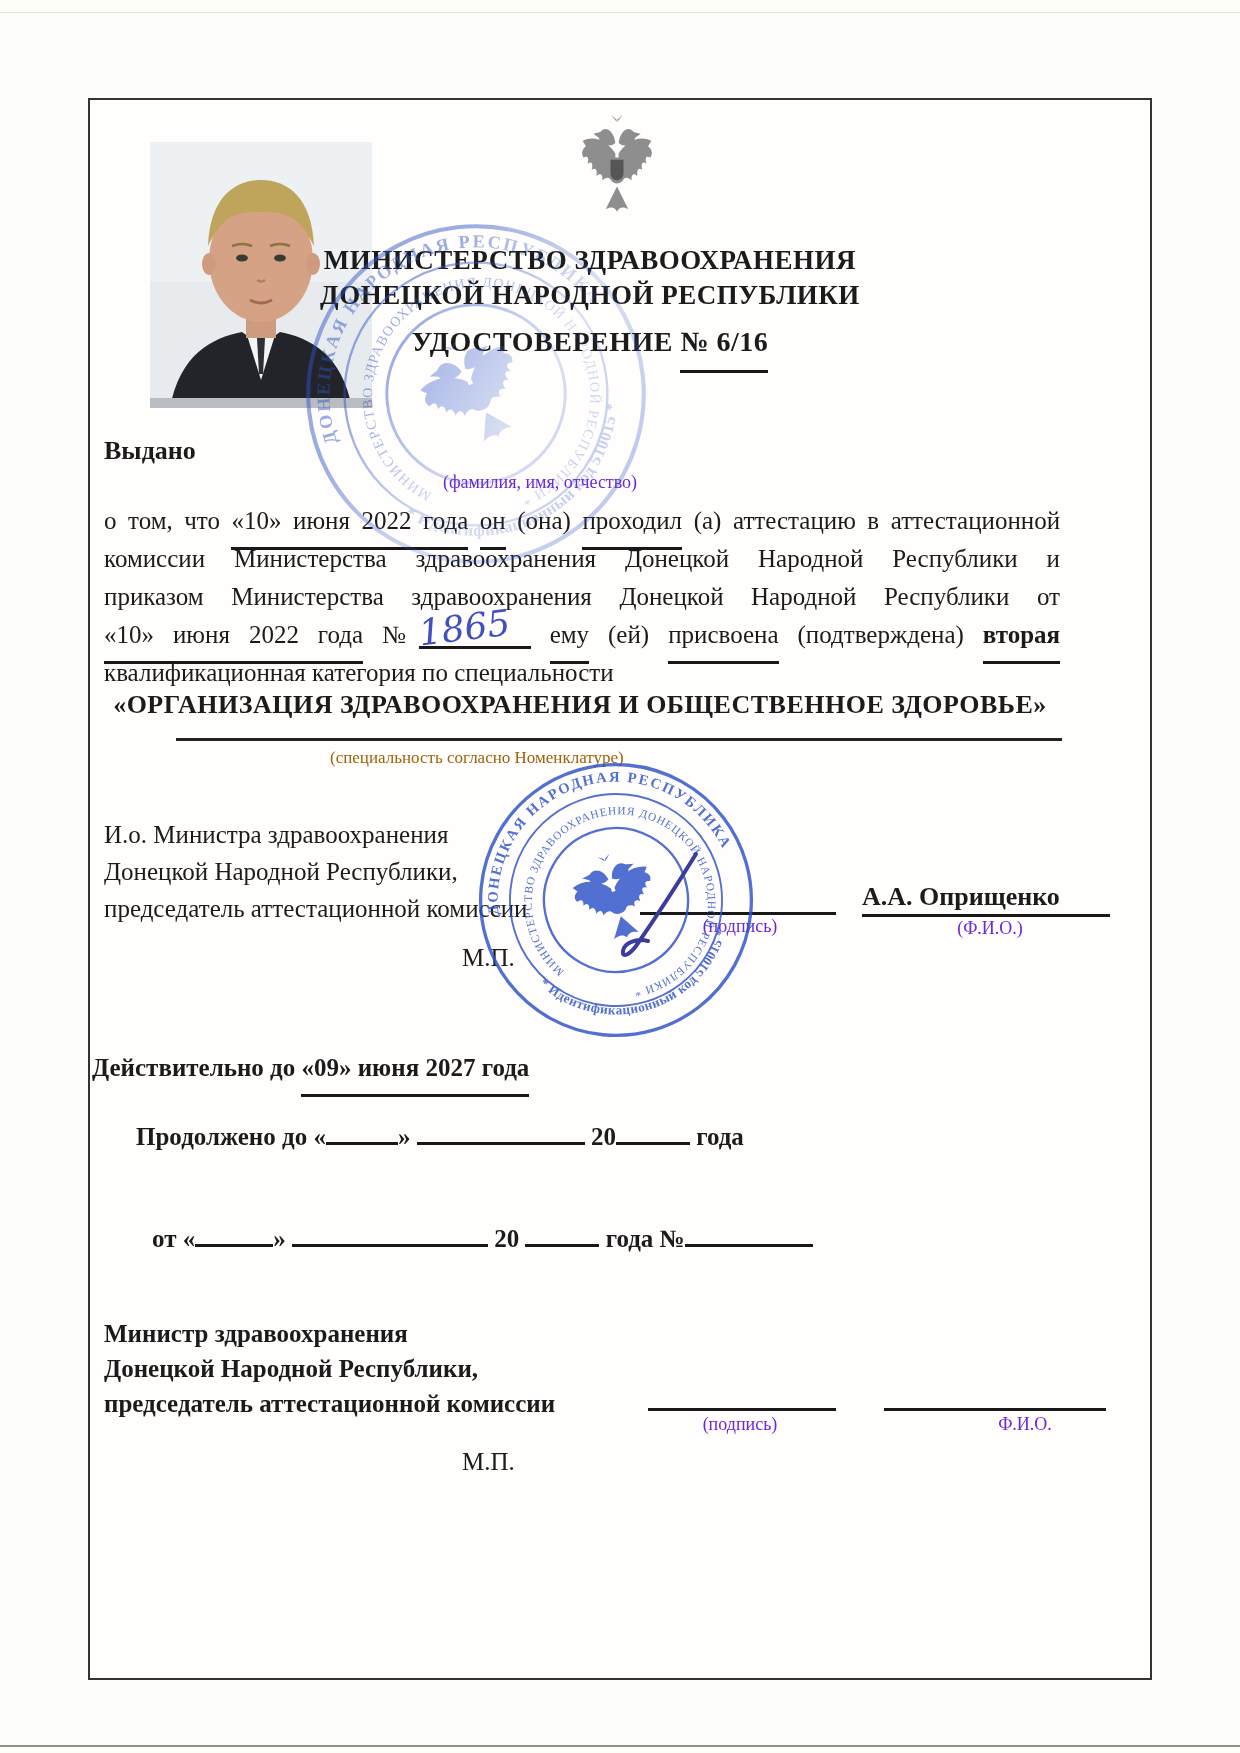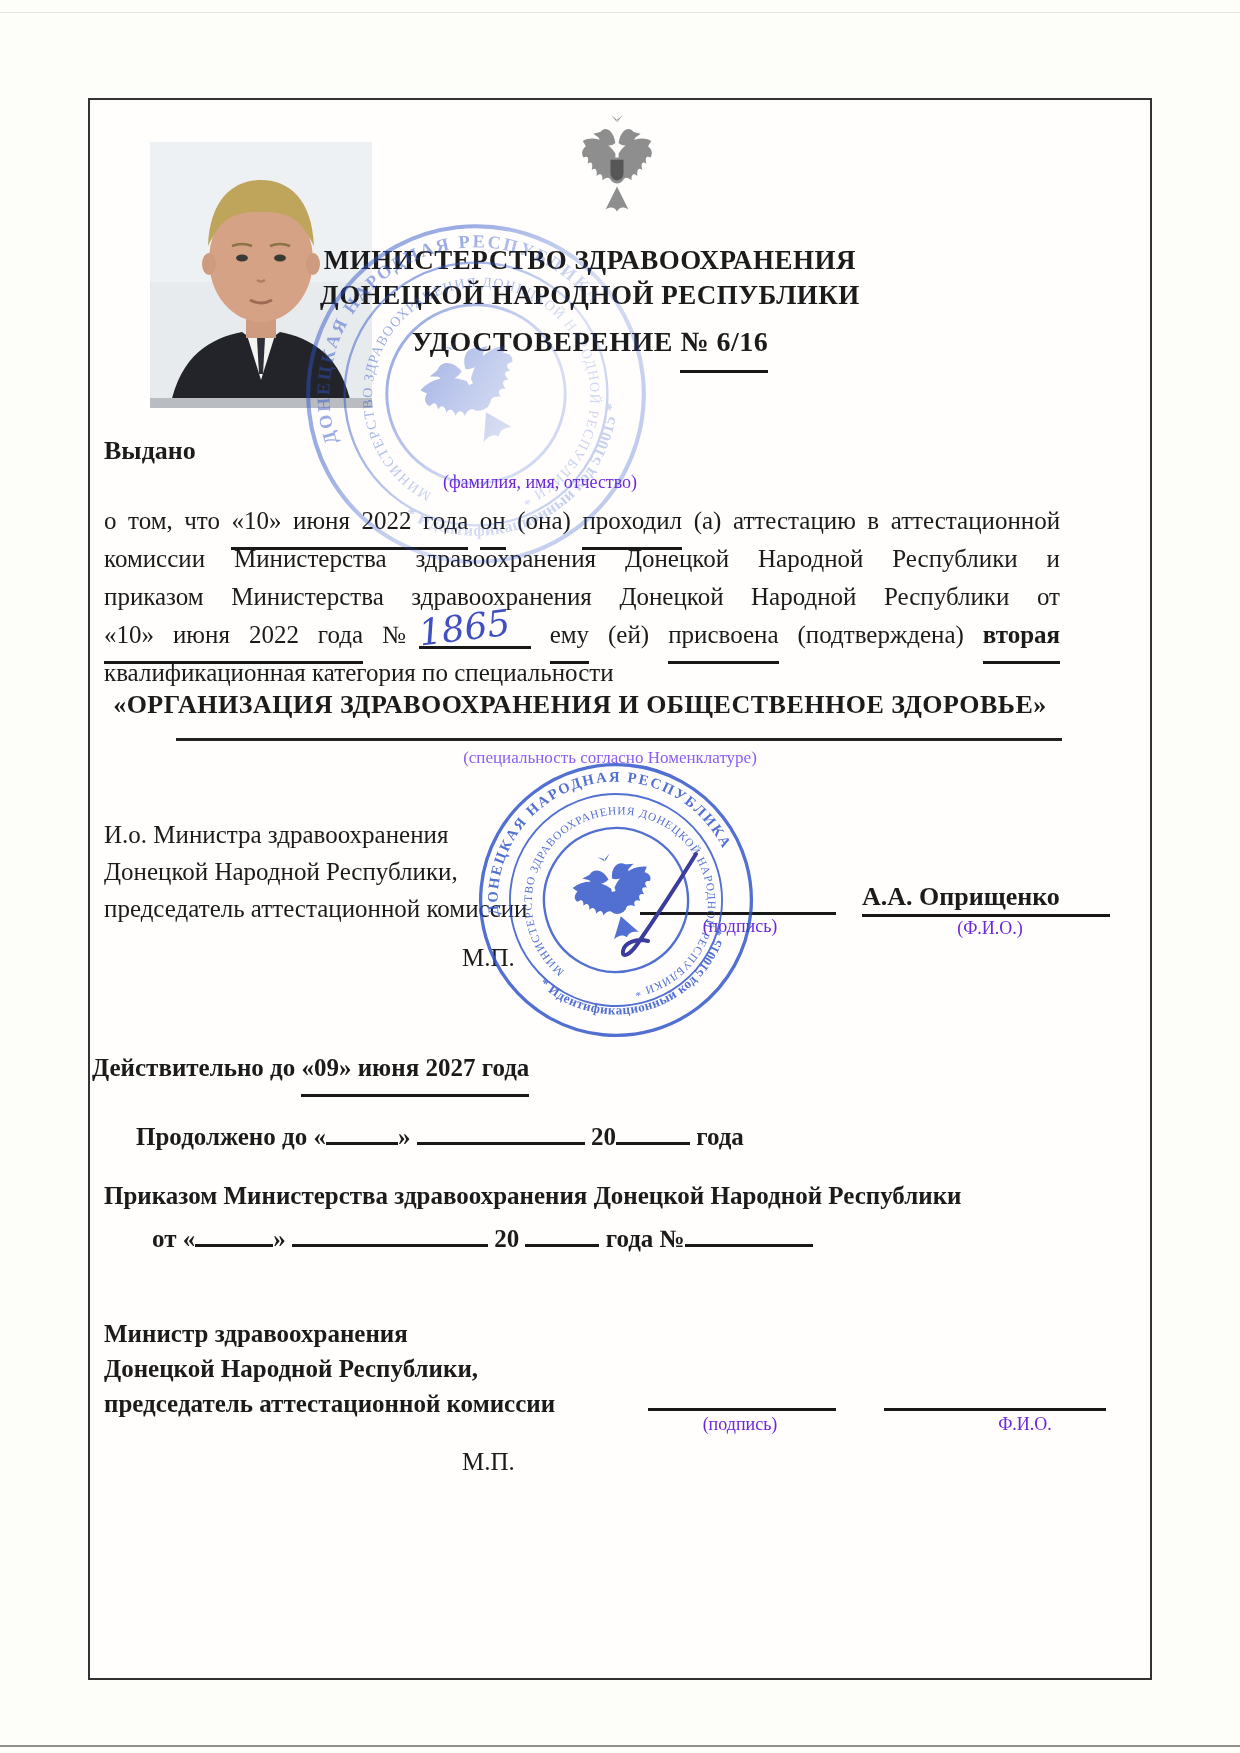--- a/index.html
+++ b/index.html
@@ -21,21 +21,21 @@
   .emblem{left:568px;top:112px;width:98px;height:114px;color:#8e8e8e;}
   .ministry{left:310px;top:243px;width:560px;text-align:center;
             font-size:27px;line-height:35px;font-weight:700;letter-spacing:.5px;}
   .udost{left:310px;top:326px;width:560px;text-align:center;font-size:28px;font-weight:700;letter-spacing:.5px;}
   .u{border-bottom:3px solid #181818;padding-bottom:13px;}
   .b{font-weight:700;}
   .vydano-label{left:104px;top:436px;font-size:26px;font-weight:600;}
   .name-line{left:224px;top:428px;width:782px;height:37px;border-bottom:3px solid #181818;
              font-size:26px;font-weight:700;letter-spacing:1.5px;word-spacing:14px;line-height:37px;white-space:nowrap;}
   .cap{font-size:18px;color:#6d28d9;text-align:center;}
-  .cap-sm{font-size:17px;color:#8b5cf6;text-align:center;}
+  .cap-sm{font-size:17px;color:#a16207;text-align:left;}
   .name-caption{left:280px;top:472px;width:520px;}
   .para{left:104px;top:502px;width:956px;font-size:25px;}
   .para .ln{height:38px;line-height:38px;}
   .jline{text-align:justify;text-align-last:justify;}
   .num-blank{display:inline-block;width:112px;border-bottom:3px solid #181818;height:30px;
              text-align:center;vertical-align:baseline;}
   .hand{display:inline-block;font-family:"DejaVu Serif",serif;font-style:italic;font-size:36px;
         color:var(--handwriting-ink);transform:rotate(-7deg) translate(0,-3px);line-height:30px;}
   .spec-title{left:100px;top:690px;width:960px;text-align:center;font-size:26px;font-weight:700;letter-spacing:.5px;}
   .spec-rule{left:176px;top:738px;width:886px;border-top:3px solid #222;}
@@ -218,21 +218,20 @@
   </div>
 
   <div class="abs extension">
     <span>Продолжено до</span>
     <span>«</span><span class="blank" style="width:72px"></span><span>»</span>
     <span class="blank" style="width:168px"></span>
     <span>20</span><span class="blank" style="width:74px"></span>
     <span>года</span>
   </div>
 
-  <div class="abs order1">Приказом Министерства здравоохранения Донецкой Народной Республики</div>
   <div class="abs order2">
     <span>от</span>
     <span>«</span><span class="blank" style="width:78px"></span><span>»</span>
     <span class="blank" style="width:196px"></span>
     <span>20</span>
     <span class="blank" style="width:74px"></span>
     <span>года</span>
     <span>№</span><span class="blank" style="width:128px"></span>
   </div>
 

